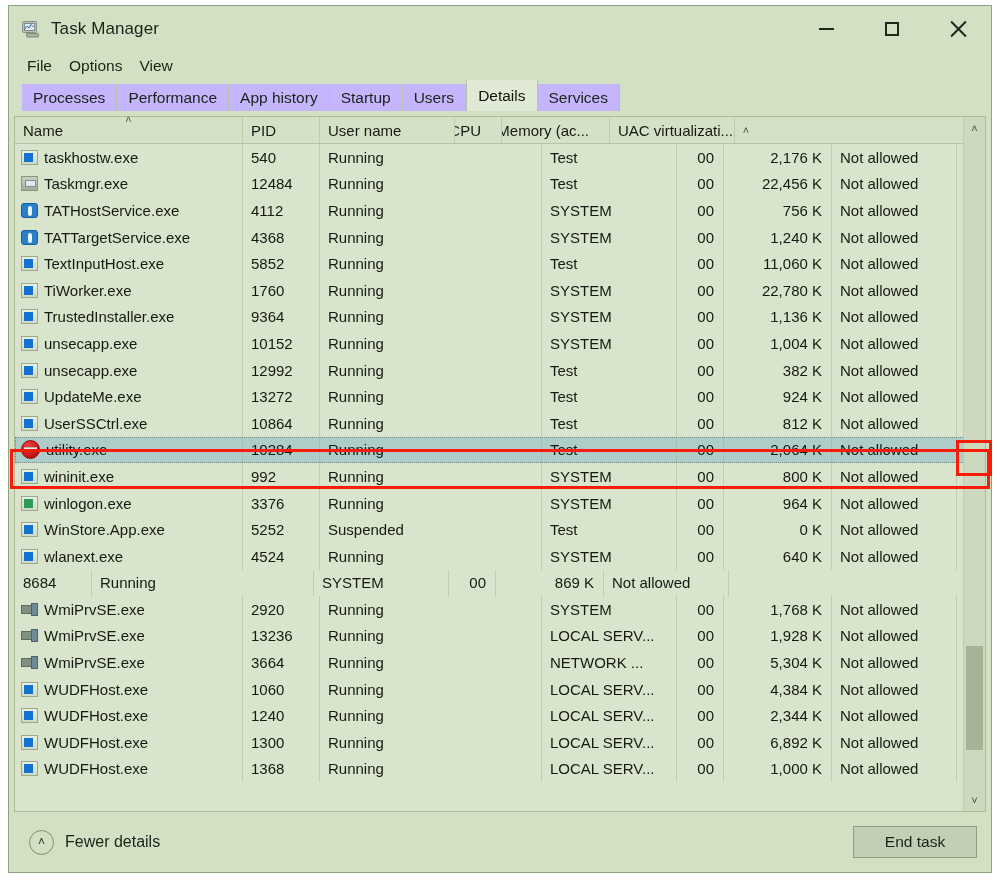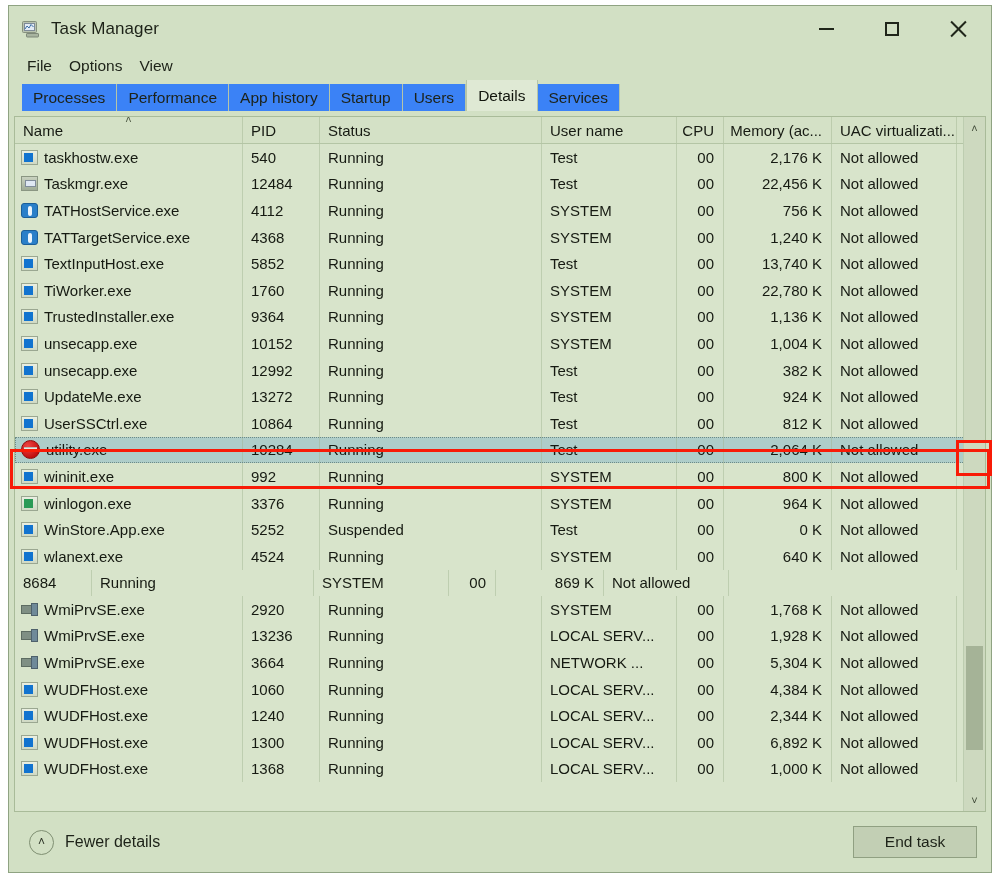--- a/index.html
+++ b/index.html
@@ -122,21 +122,21 @@
     height: 1px;
     background: transparent;
   }
   .tab {
     height: 27px;
     display: flex;
     align-items: center;
     padding: 0 11px;
     font-size: 15.5px;
     color: #1d2218;
-    background: #3b82f6;
+    background: #c4b5fd;
     border-right: 1px solid #b6c5a8;
     cursor: default;
     white-space: nowrap;
   }
   .tab.active {
     background: #dfe9d4;
     height: 31px;
     border-right: 1px solid #b6c5a8;
     border-left: 1px solid #b6c5a8;
     color: #11150d;
@@ -170,21 +170,21 @@
     display: flex;
     align-items: center;
     box-sizing: border-box;
     border-right: 1px solid #bcccad;
     padding-left: 8px;
     overflow: hidden;
     white-space: nowrap;
     cursor: default;
     position: relative;
   }
-  .hcell.num { justify-content: flex-end; padding-right: 9px; padding-left: 0; }
+  .hcell.num { justify-content: flex-end; padding-right: 20px; padding-left: 0; }
   .sortmark {
     position: absolute;
     left: 50%;
     top: -4px;
     font-size: 11px;
     color: #4a5540;
     transform: translateX(-50%);
   }
   .hscroll-cap {
     width: 22px;
@@ -439,23 +439,20 @@
     <div class="listwrap">
 
       <div class="header-row" id="headerrow">
           <div class="hcell" style="width: 228px;">
             <span>Name</span>
             <span class="sortmark">˄</span>
           </div>
           <div class="hcell" style="width: 77px;">
             <span>PID</span>
           </div>
-          <div class="hcell" style="width: 222px;">
-            <span>Status</span>
-          </div>
           <div class="hcell" style="width: 135px;">
             <span>User name</span>
           </div>
           <div class="hcell num" style="width: 47px;">
             <span>CPU</span>
           </div>
           <div class="hcell num" style="width: 108px;">
             <span>Memory (ac...</span>
           </div>
           <div class="hcell" style="width: 125px;">
@@ -572,21 +569,21 @@
             <div class="cell" style="width: 222px;">
               <span>Running</span>
             </div>
             <div class="cell" style="width: 135px;">
               <span>Test</span>
             </div>
             <div class="cell num" style="width: 47px;">
               <span>00</span>
             </div>
             <div class="cell num" style="width: 108px;">
-              <span>13,740 K</span>
+              <span>11,060 K</span>
             </div>
             <div class="cell" style="width: 125px;">
               <span>Not allowed</span>
             </div>
           </div>
           <div class="row">
             <div class="cell name" style="width: 228px;">
               <span class="pic pic-generic"></span>
               <span>TiWorker.exe</span>
             </div>

